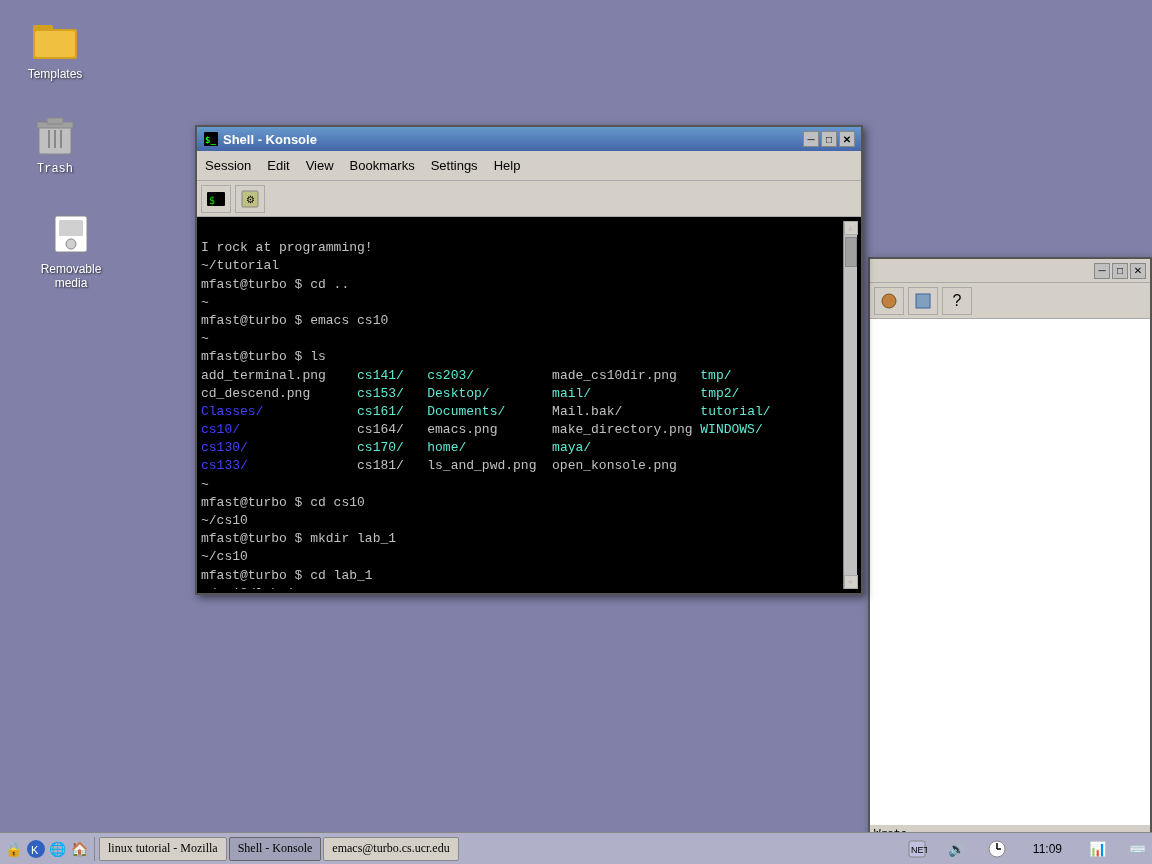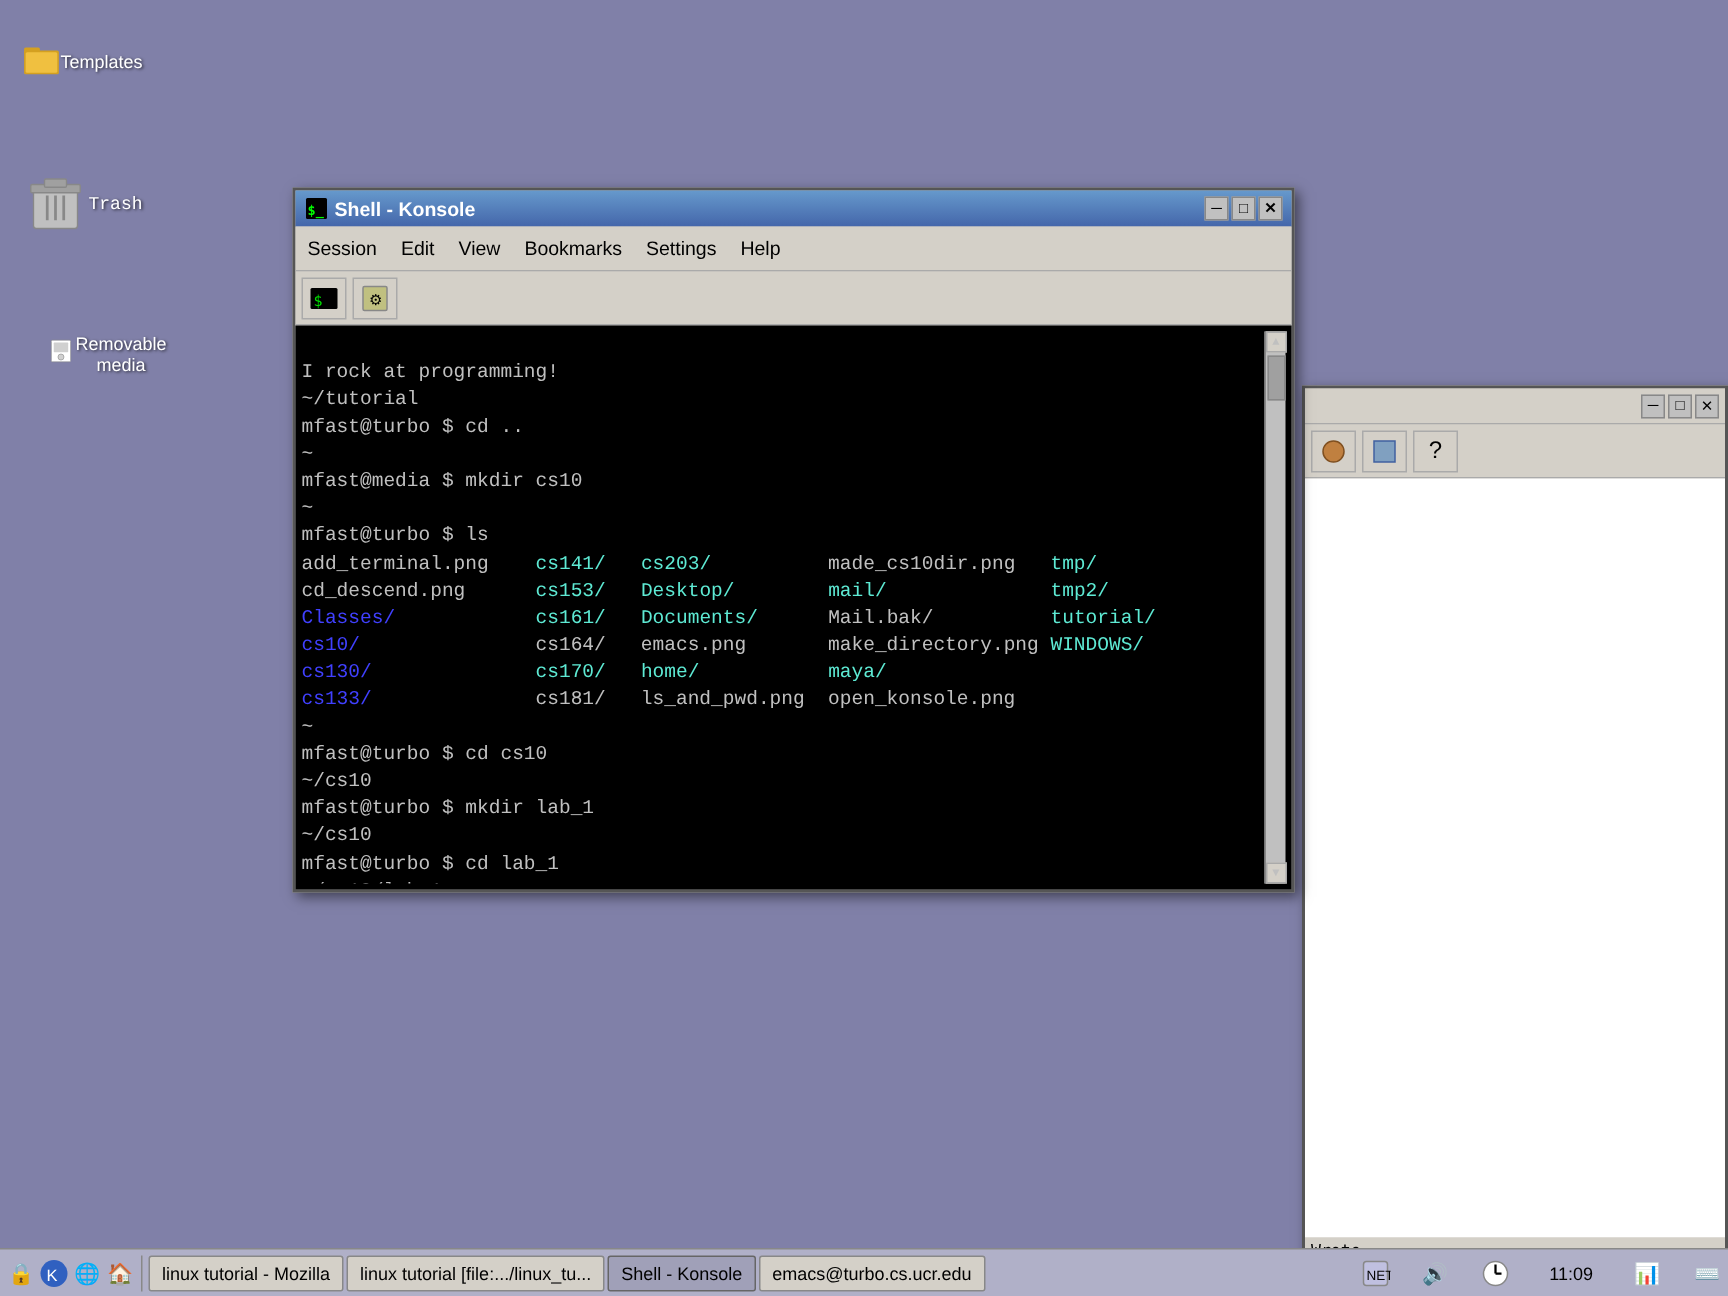--- a/index.html
+++ b/index.html
@@ -9,21 +9,21 @@
       background-color: #8080a8;
       font-family: sans-serif;
       overflow: hidden;
       position: relative;
     }
 
     
     .desktop-icon {
       position: absolute;
       display: flex;
-      flex-direction: row;
+      flex-direction: column;
       align-items: center;
       width: 80px;
       cursor: pointer;
     }
     .desktop-icon .icon-img {
       width: 48px;
       height: 48px;
       margin-bottom: 4px;
     }
     .desktop-icon .icon-label {
@@ -233,20 +233,21 @@
       background: #d4d0c8;
       border: 1px solid #888;
       border-radius: 2px;
       padding: 0 8px;
       font-size: 12px;
       display: flex;
       align-items: center;
       gap: 4px;
       cursor: pointer;
       white-space: nowrap;
+      font-family: Liberation Serif, serif;
     }
     .taskbar-btn.active {
       background: #a0a0b8;
       border-color: #666;
     }
     .taskbar-sep {
       width: 1px;
       height: 24px;
       background: #888;
       margin: 0 2px;
@@ -363,21 +364,21 @@
           <text x="7" y="15" font-size="10" fill="#000">⚙</text>
         </svg>
     </div>
   </div>
   <div class="terminal-area">
     <div class="terminal-content">
 <span class="t-default">I rock at programming!</span>
 <span class="t-default">~/tutorial</span>
 <span class="t-default">mfast@turbo $ cd ..</span>
 <span class="t-default">~</span>
-<span class="t-default">mfast@media $ mkdir cs10</span>
+<span class="t-default">mfast@turbo $ emacs cs10</span>
 <span class="t-default">~</span>
 <span class="t-default">mfast@turbo $ ls</span>
 <span class="t-default">add_terminal.png    <span class="t-cyan">cs141/</span>   <span class="t-cyan">cs203/</span>          made_cs10dir.png   <span class="t-cyan">tmp/</span></span>
 <span class="t-default">cd_descend.png      <span class="t-cyan">cs153/</span>   <span class="t-cyan">Desktop/</span>        <span class="t-cyan">mail/</span>              <span class="t-cyan">tmp2/</span></span>
 <span class="t-default"><span class="t-blue-bright">Classes/</span>            <span class="t-cyan">cs161/</span>   <span class="t-cyan">Documents/</span>      Mail.bak/          <span class="t-cyan">tutorial/</span></span>
 <span class="t-default"><span class="t-blue-bright">cs10/</span>               cs164/   emacs.png       make_directory.png <span class="t-cyan">WINDOWS/</span></span>
 <span class="t-default"><span class="t-blue-bright">cs130/</span>              <span class="t-cyan">cs170/</span>   <span class="t-cyan">home/</span>           <span class="t-cyan">maya/</span></span>
 <span class="t-default"><span class="t-blue-bright">cs133/</span>              cs181/   ls_and_pwd.png  open_konsole.png</span>
 <span class="t-default">~</span>
 <span class="t-default">mfast@turbo $ cd cs10</span>
@@ -407,23 +408,20 @@
         <circle cx="10" cy="10" r="9" fill="#3060c0"></circle>
         <text x="5" y="15" font-size="11" fill="white" font-family="sans-serif">K</text>
       </svg>
   </div>
   <div class="tray-icon">🌐</div>
   <div class="tray-icon">🏠</div>
   <div class="taskbar-sep"></div>
   <div class="taskbar-btn">
     <span>linux tutorial - Mozilla</span>
   </div>
-  <div class="taskbar-btn">
-    <span>linux tutorial [file:.../linux_tu...</span>
-  </div>
   <div class="taskbar-btn active">
     <span>Shell - Konsole</span>
   </div>
   <div class="taskbar-btn">
     <span>emacs@turbo.cs.ucr.edu</span>
   </div>
   <div class="taskbar-right">
     <div class="tray-icon">
       <svg width="20" height="20" viewBox="0 0 20 20">
           <rect x="2" y="2" width="16" height="16" fill="#c0c0e0" stroke="#888" stroke-width="1" rx="2"></rect>

